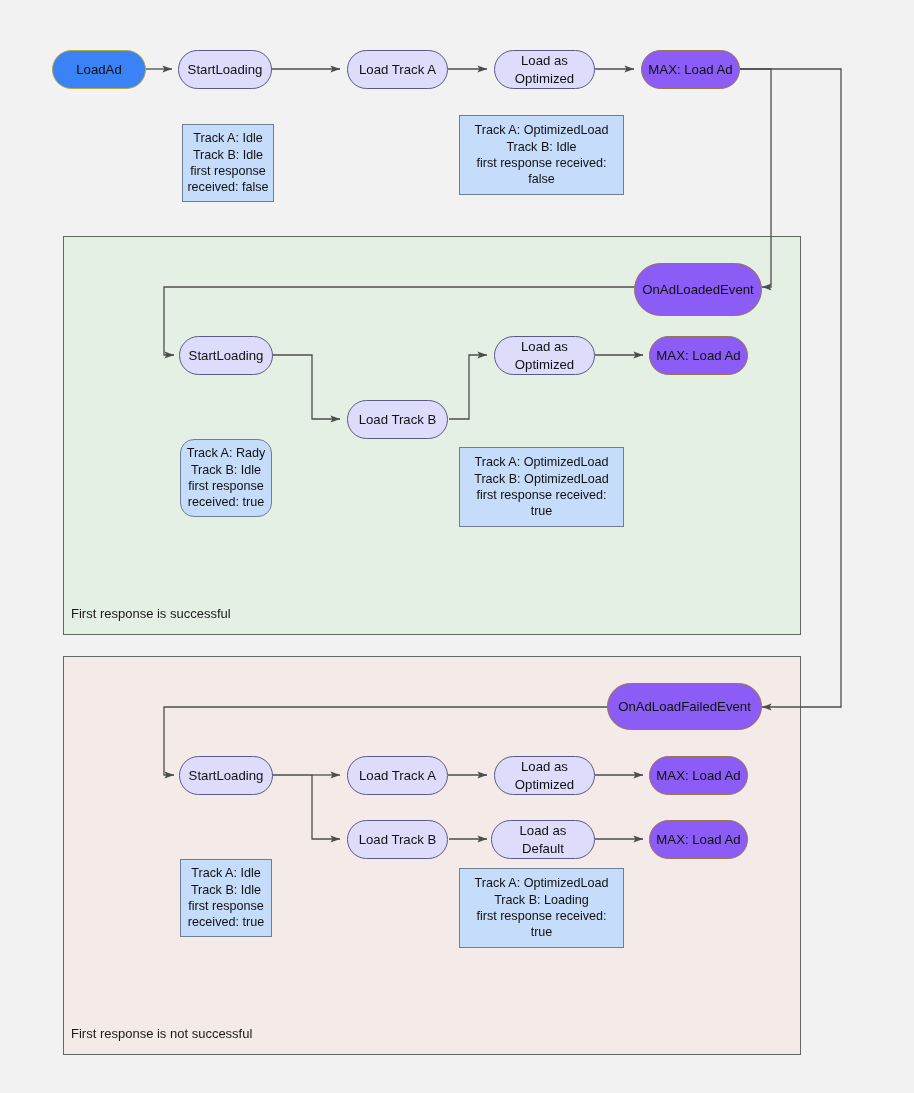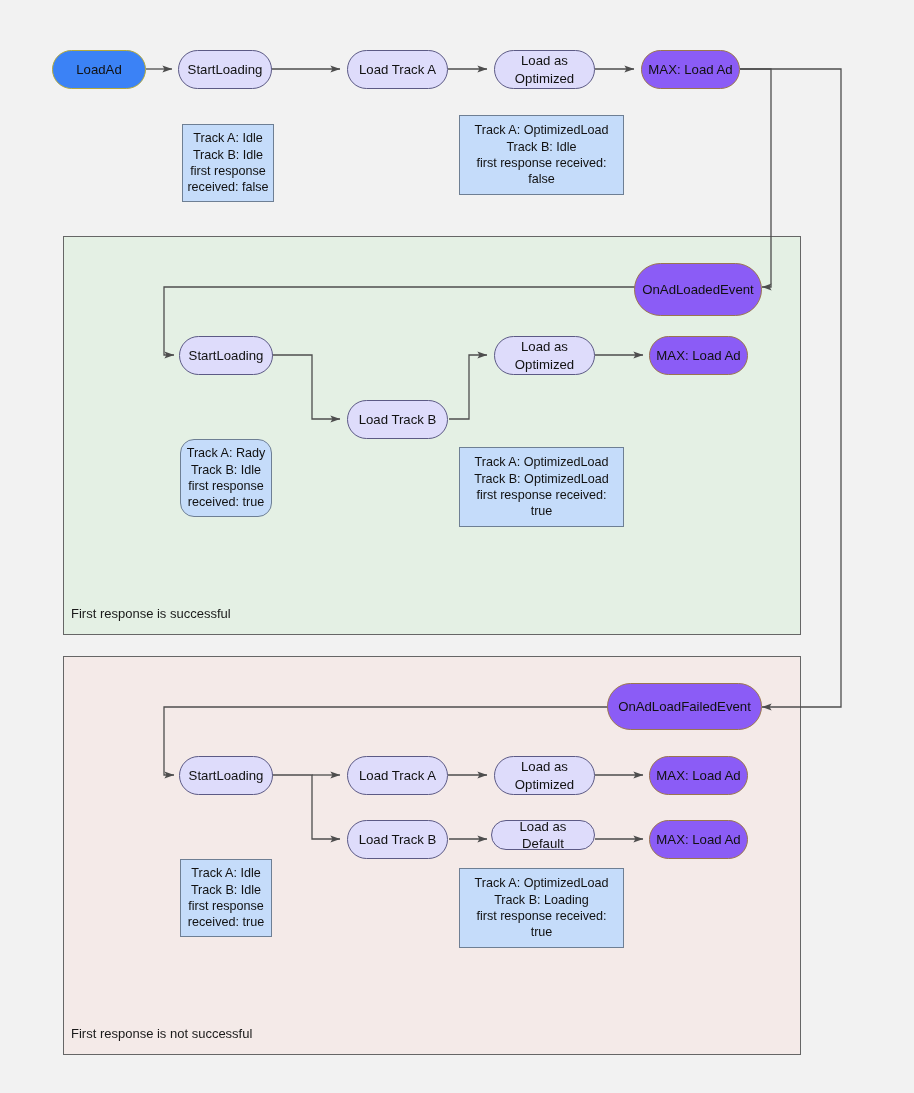--- a/index.html
+++ b/index.html
@@ -222,21 +222,21 @@
   </div>
 
   <div class="node orange" style="left:649px; top:756px; width:99px; height:39px;">
     <span>MAX: Load Ad</span>
   </div>
 
   <div class="node purple" style="left:347px; top:820px; width:101px; height:39px;">
     <span>Load Track B</span>
   </div>
 
-  <div class="node purple" style="left:491px; top:820px; width:104px; height:30px;">
+  <div class="node purple" style="left:491px; top:820px; width:104px; height:39px;">
     <span>Load as Default</span>
   </div>
 
   <div class="node orange" style="left:649px; top:820px; width:99px; height:39px;">
     <span>MAX: Load Ad</span>
   </div>
 
   <div class="note" style="left:180px; top:859px; width:92px; height:78px;">
     <span class="ln">Track A: Idle</span>
     <span class="ln">Track B: Idle</span>

